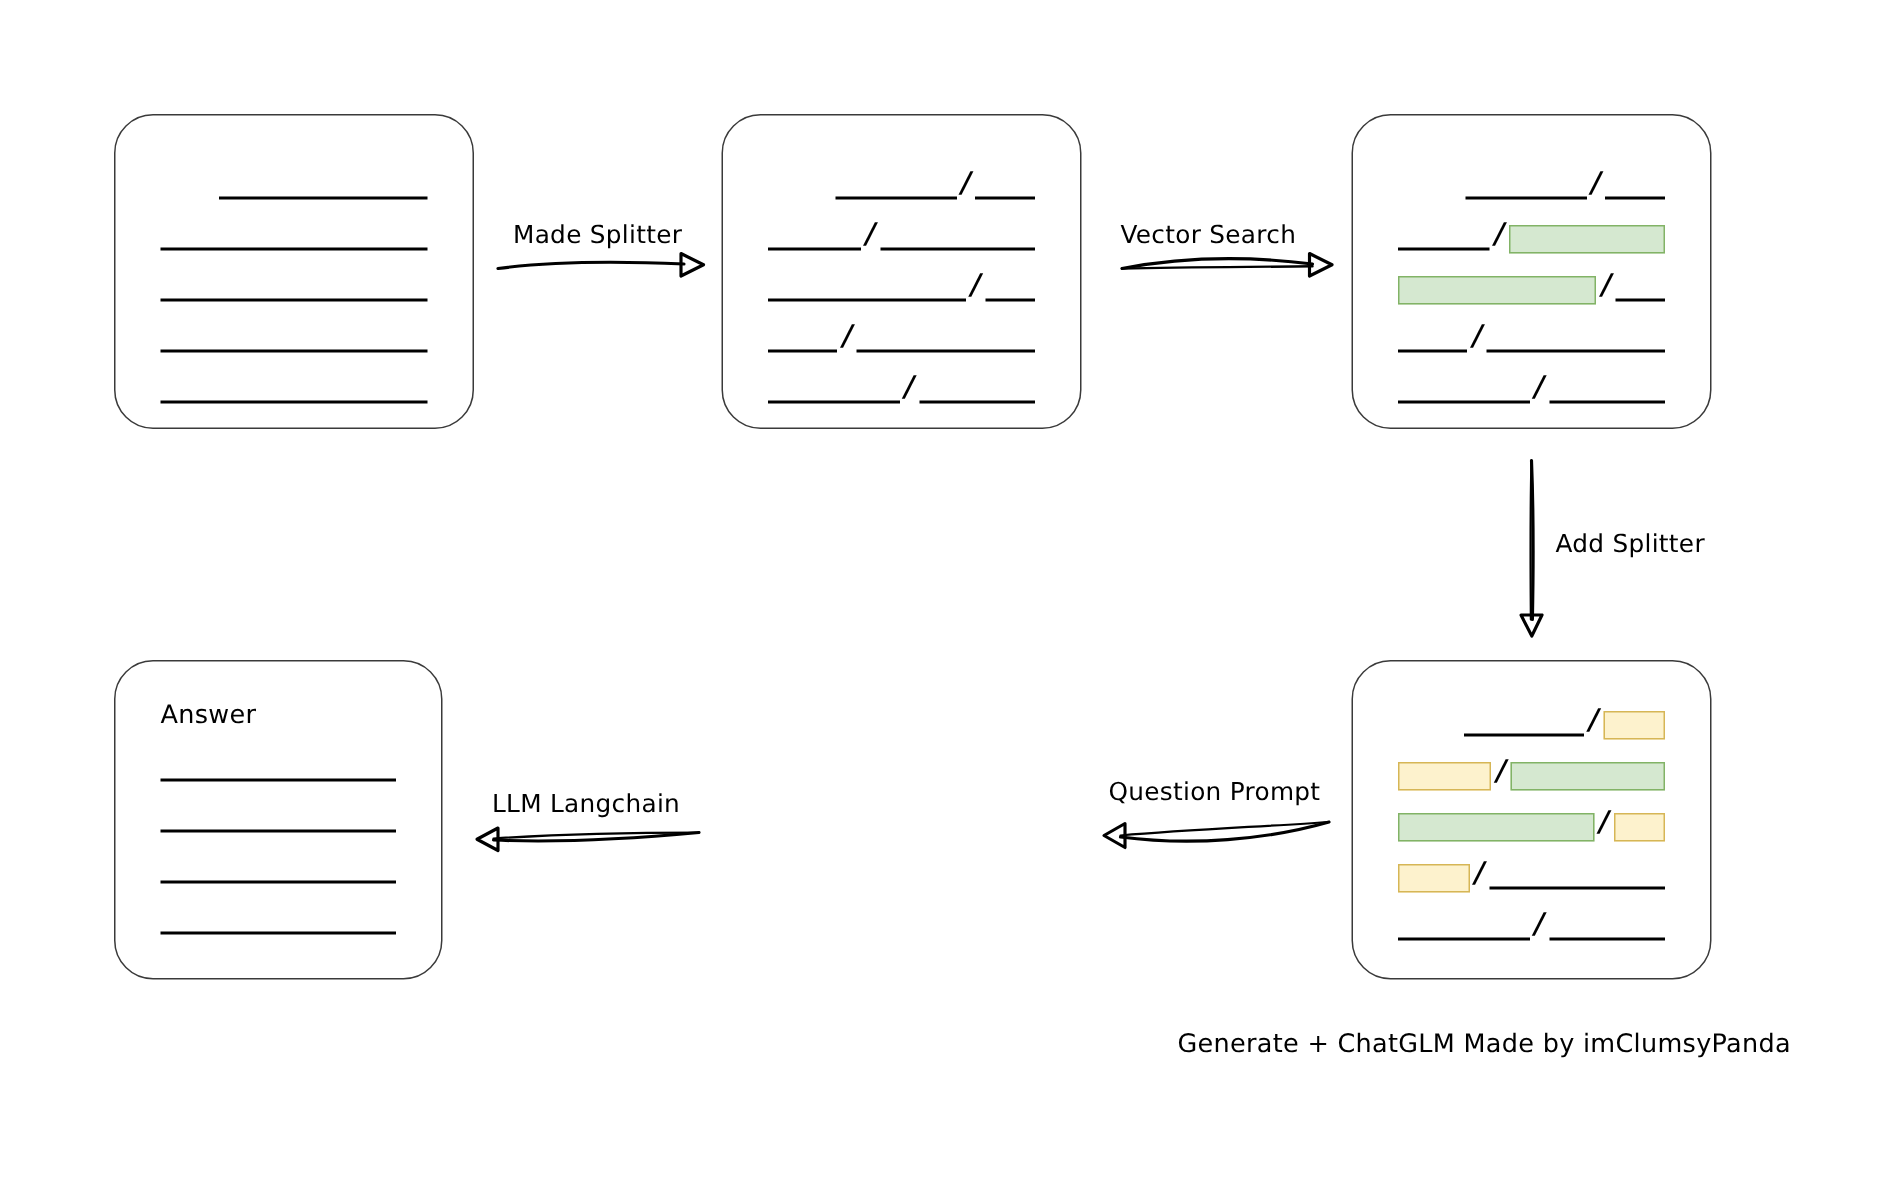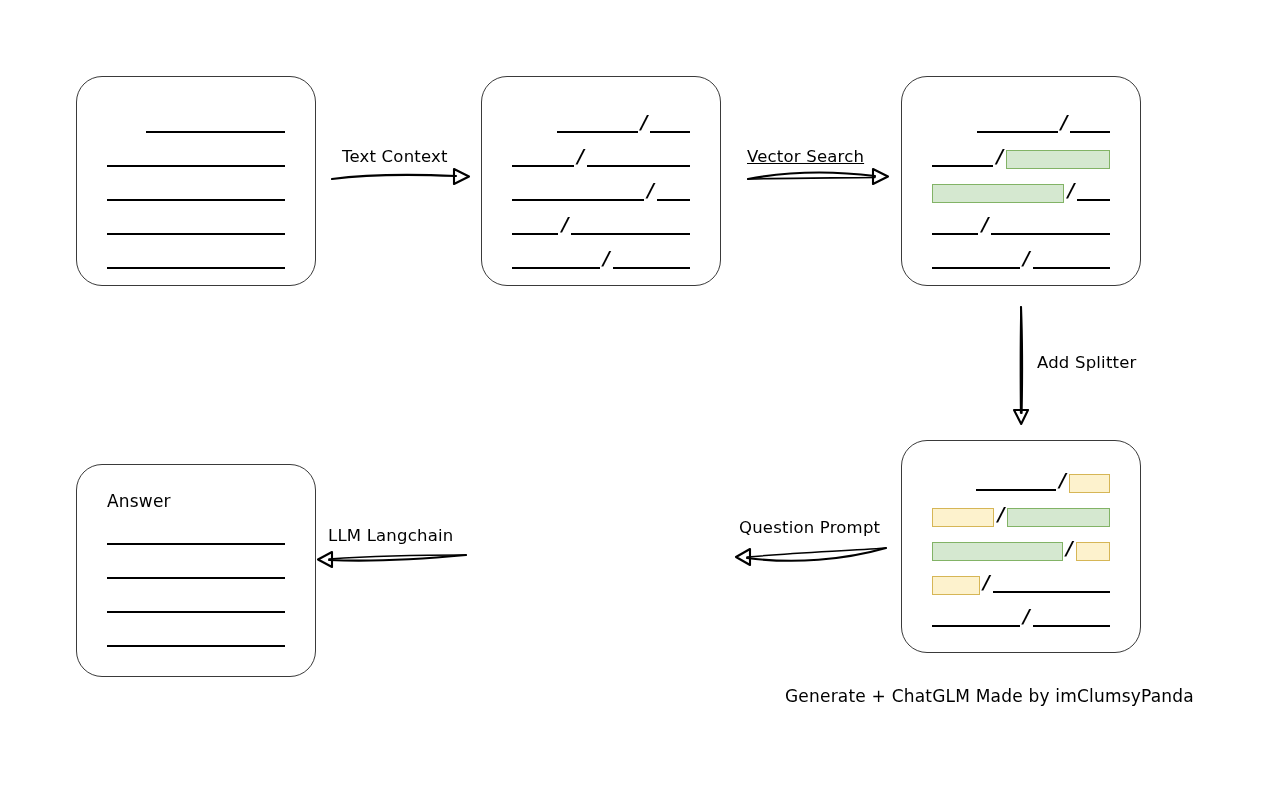--- a/index.html
+++ b/index.html
@@ -121,21 +121,21 @@
         </div>
         <div class="row" style="top: 140px;">
           <span class="seg" style="flex: 100 0 0px;"></span>
         </div>
         <div class="row" style="top: 174px;">
           <span class="seg" style="flex: 100 0 0px;"></span>
         </div>
       </div>
   </div>
 
-  <div class="arrow-label" style="left:342px; top:147px;">Text Context</div>
+  <div class="arrow-label" style="left:342px; top:147px;">Made Splitter</div>
   <svg class="arrow" style="left:330px; top:165px;" width="140" height="24" viewBox="0 0 140 24">
     <path d="M2,14 C40,9 80,9 126,11" fill="none" stroke="#000" stroke-width="2.1" stroke-linecap="round"></path>
     <path d="M124,4 L139,11.5 L124,19 Z" fill="none" stroke="#000" stroke-width="2.1" stroke-linejoin="round"></path>
   </svg>
 
   <div class="box" id="box-split" style="left:481px; top:76px; width:240px; height:210px;">
     <div class="rows" id="rows-split">
         <div class="row" style="top: 38px;">
           <span class="gap" style="flex: 26 0 0px;"></span>
           <span class="seg" style="flex: 47 0 0px;"></span>
@@ -158,21 +158,21 @@
           <span class="seg" style="flex: 69 0 0px;"></span>
         </div>
         <div class="row" style="top: 174px;">
           <span class="seg" style="flex: 51 0 0px;"></span>
           <span class="slash">/</span>
           <span class="seg" style="flex: 45 0 0px;"></span>
         </div>
       </div>
   </div>
 
-  <div class="arrow-label" style="left:747px; top:147px;text-decoration:underline;">Vector Search</div>
+  <div class="arrow-label" style="left:747px; top:147px;">Vector Search</div>
   <svg class="arrow" style="left:745px; top:165px;" width="145" height="26" viewBox="0 0 145 26">
     <path d="M3,14 C45,6 90,6 130,11" fill="none" stroke="#000" stroke-width="2.1" stroke-linecap="round"></path>
     <path d="M3,14 C48,13 92,13 130,12.5" fill="none" stroke="#000" stroke-width="1.6" stroke-linecap="round"></path>
     <path d="M128,4 L143,11.5 L128,19 Z" fill="none" stroke="#000" stroke-width="2.1" stroke-linejoin="round"></path>
   </svg>
 
   <div class="box" id="box-vector" style="left:901px; top:76px; width:240px; height:210px;">
     <div class="rows" id="rows-vector">
         <div class="row" style="top: 38px;">
           <span class="gap" style="flex: 26 0 0px;"></span>
@@ -203,21 +203,21 @@
       </div>
   </div>
 
   <div class="arrow-label" style="left:1037px; top:353px;">Add Splitter</div>
   <svg class="arrow" style="left:1008px; top:305px;" width="28" height="120" viewBox="0 0 28 120">
     <path d="M13,2 C14.5,40 14.2,78 13.6,108" fill="none" stroke="#000" stroke-width="2.1" stroke-linecap="round"></path>
     <path d="M13,2 C12,40 12.4,78 12.6,108" fill="none" stroke="#000" stroke-width="1.5" stroke-linecap="round"></path>
     <path d="M6,105 L13.2,119 L20,105 Z" fill="none" stroke="#000" stroke-width="2.1" stroke-linejoin="round"></path>
   </svg>
 
-  <div class="box" id="box-answer" style="left:76px; top:464px; width:240px; height:213px;">
+  <div class="box" id="box-answer" style="left:76px; top:440px; width:219px; height:213px;">
     <div class="box-label" style="left:30px; top:26px;">Answer</div>
     <div class="rows" id="rows-answer">
         <div class="row" style="top: 62px;">
           <span class="seg" style="flex: 100 0 0px;"></span>
         </div>
         <div class="row" style="top: 96px;">
           <span class="seg" style="flex: 100 0 0px;"></span>
         </div>
         <div class="row" style="top: 130px;">
           <span class="seg" style="flex: 100 0 0px;"></span>

